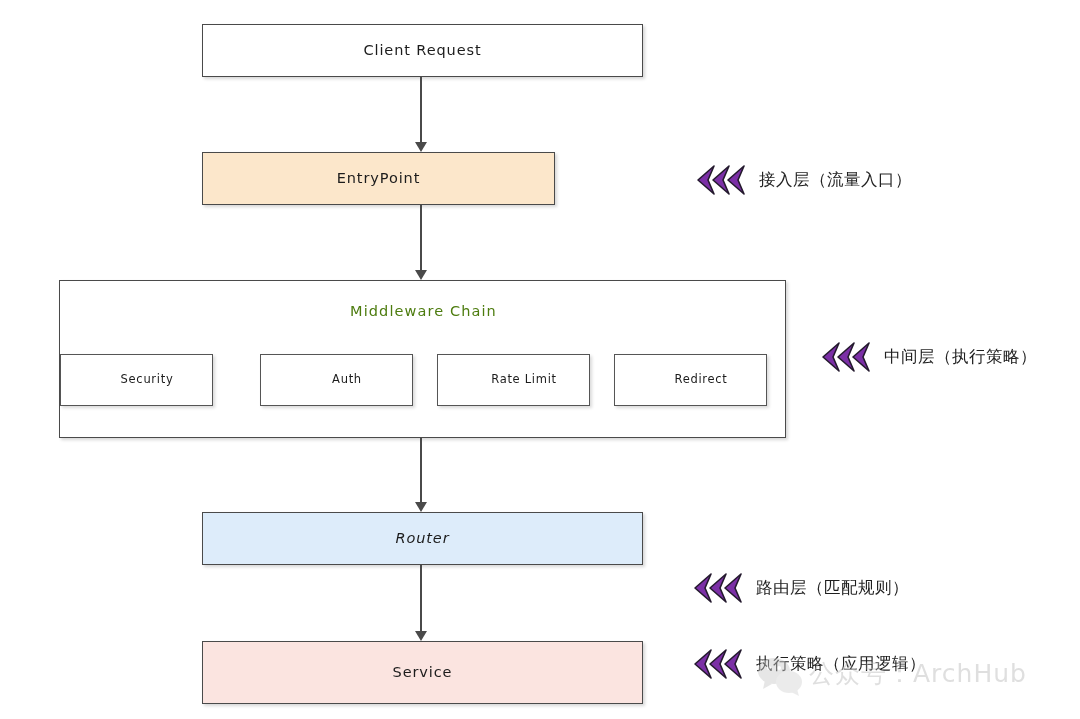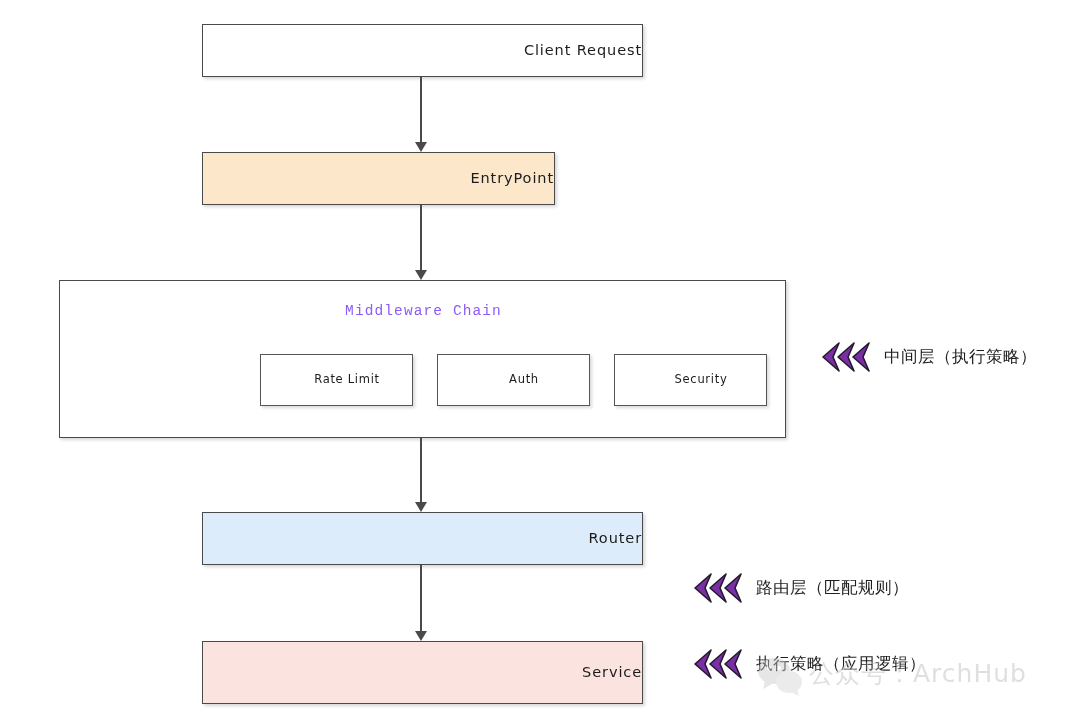--- a/index.html
+++ b/index.html
@@ -18,37 +18,37 @@
     overflow: hidden;
   }
 
   
   .node {
     position: absolute;
     box-sizing: border-box;
     border: 1.6px solid #4a4a4a;
     display: flex;
     align-items: center;
-    justify-content: flex-end;
+    justify-content: center;
     box-shadow: 2px 2px 3px rgba(0,0,0,0.16);
     background: #ffffff;
   }
   .node-label {
     font-family: "DejaVu Sans", sans-serif;
     font-size: 14.5px;
     color: #1c1c1c;
     letter-spacing: 0.9px;
     text-align: center;
     line-height: 1.2;
   }
 
   
   #node-client      { left: 202px; top: 24px;  width: 441px; height: 53px;  background: #ffffff; }
   #node-entrypoint  { left: 202px; top: 152px; width: 353px; height: 53px;  background: #fce7cb; }
-  #node-router      { left: 202px; top: 512px; width: 441px; height: 53px;  background: #ddecfa; }
+  #node-router      { left: 202px; top: 512px; width: 441px; height: 53px;  background: #ddecfa; font-style: italic; }
   #node-service     { left: 202px; top: 641px; width: 441px; height: 63px;  background: #fbe4e0; }
 
   
   #mw-container {
     position: absolute;
     left: 59px;
     top: 280px;
     width: 727px;
     height: 158px;
     box-sizing: border-box;
@@ -56,23 +56,22 @@
     background: #ffffff;
     box-shadow: 2px 2px 3px rgba(0,0,0,0.16);
   }
   #mw-title {
     position: absolute;
     left: 0;
     top: 22px;
     width: 727px;
     text-align: center;
     font-size: 14.5px;
-    color: #8b5cf6;
+    color: #4d7c0f;
     letter-spacing: 1.1px;
-    font-family: Liberation Mono, monospace;
   }
   .mw-item {
     position: absolute;
     top: 73px;
     width: 153px;
     height: 52px;
     box-sizing: border-box;
     border: 1.4px solid #555555;
     background: #ffffff;
     display: flex;
@@ -161,24 +160,27 @@
     <span class="node-label">Client Request</span>
   </div>
 
   <div class="node" id="node-entrypoint">
     <span class="node-label">EntryPoint</span>
   </div>
 
   <div id="mw-container">
     <div id="mw-title">Middleware Chain</div>
     <div class="mw-item">
+      <span class="node-label">Auth</span>
+    </div>
+    <div class="mw-item">
       <span class="node-label">Rate Limit</span>
     </div>
     <div class="mw-item">
-      <span class="node-label">Auth</span>
+      <span class="node-label">Redirect</span>
     </div>
     <div class="mw-item">
       <span class="node-label">Security</span>
     </div>
   </div>
 
   <div class="node" id="node-router">
     <span class="node-label">Router</span>
   </div>
 
@@ -191,20 +193,32 @@
 
   <div class="connector" id="conn2"></div>
   <div class="arrowhead" id="head2"></div>
 
   <div class="connector" id="conn3"></div>
   <div class="arrowhead" id="head3"></div>
 
   <div class="connector" id="conn4"></div>
   <div class="arrowhead" id="head4"></div>
 
+  <div class="annotation" id="ann-entry">
+    <span class="chev-group">
+      <svg width="52" height="34" viewBox="0 0 52 34">
+        <g stroke="#241a2e" stroke-width="1.6" stroke-linejoin="round" fill="#7b2fa6">
+          <path d="M21 3 L5 17 L21 31 L15 17 Z"></path>
+          <path d="M36 3 L20 17 L36 31 L30 17 Z"></path>
+          <path d="M51 3 L35 17 L51 31 L45 17 Z"></path>
+        </g>
+      </svg>
+    </span>
+    <span class="annotation-text">接入层（流量入口）</span>
+  </div>
 
   <div class="annotation" id="ann-middle">
     <span class="chev-group">
       <svg width="52" height="34" viewBox="0 0 52 34">
         <g stroke="#241a2e" stroke-width="1.6" stroke-linejoin="round" fill="#7b2fa6">
           <path d="M21 3 L5 17 L21 31 L15 17 Z"></path>
           <path d="M36 3 L20 17 L36 31 L30 17 Z"></path>
           <path d="M51 3 L35 17 L51 31 L45 17 Z"></path>
         </g>
       </svg>

